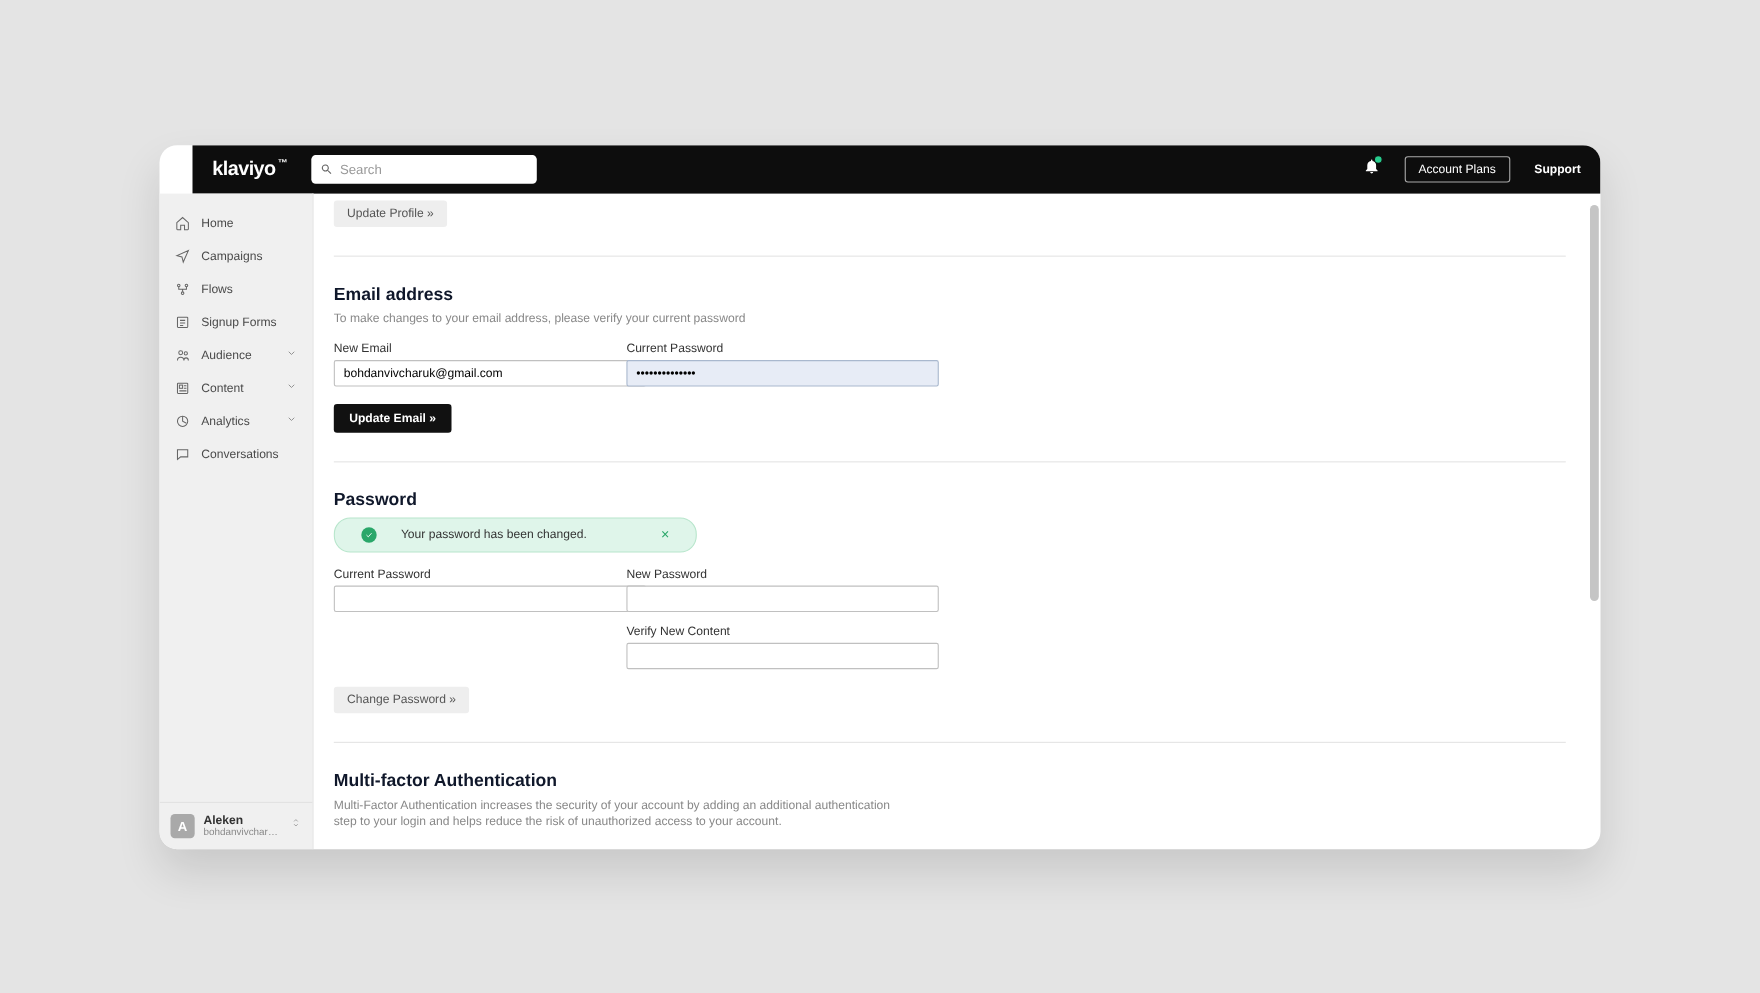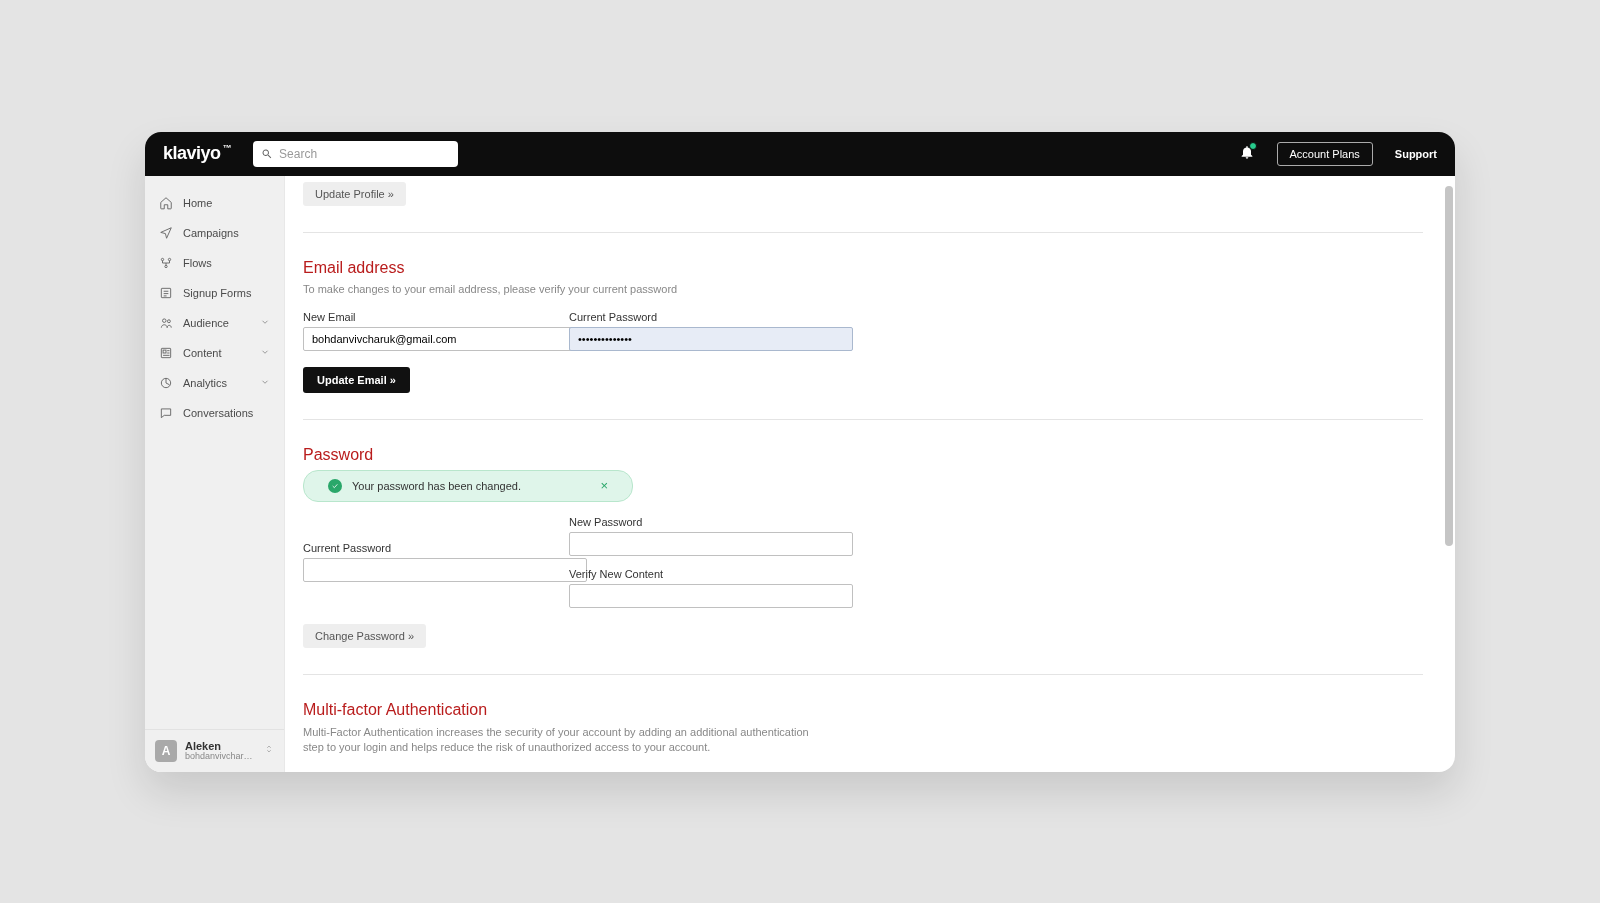--- a/index.html
+++ b/index.html
@@ -25,20 +25,21 @@
   flex-direction: column;
 }
 .topbar {
   background: #0d0d0d;
   color: #fff;
   height: 44px;
   display: flex;
   align-items: center;
   padding: 0 18px;
   gap: 22px;
+  margin-left: 30px;
 }
 .logo {
   font-weight: 700;
   font-size: 18px;
   letter-spacing: -0.5px;
   display: flex;
   align-items: center;
   gap: 2px;
 }
 .logo sup { font-size: 9px; position: relative; top: -6px; }
@@ -175,36 +176,36 @@
   border-radius: 3px;
   cursor: pointer;
 }
 .divider {
   border: 0;
   border-top: 1px solid #e4e4e4;
   margin: 26px 0;
 }
 .section-title {
   font-size: 16px;
-  font-weight: 400;
-  color: #b91c1c;
+  font-weight: 700;
+  color: #0f172a;
   margin-bottom: 6px;
 }
 .section-desc {
   font-size: 11px;
   color: #888;
   margin-bottom: 16px;
 }
 .field-row {
   display: flex;
   gap: 18px;
   margin-bottom: 16px;
 }
 .field-col { display: flex; flex-direction: column; }
-.field-col.fix { width: 248px; justify-content: center; }
+.field-col.fix { width: 248px; }
 .field-label {
   font-size: 11px;
   color: #333;
   margin-bottom: 4px;
 }
 .text-input, .pwd-input {
   width: 284px;
   height: 24px;
   border: 1px solid #c0c0c0;
   border-radius: 2px;
@@ -217,21 +218,21 @@
   border-color: #a9b8ce;
 }
 .alert-success {
   width: 330px;
   background: #dff5ea;
   border: 1px solid #b8e6cc;
   border-radius: 15px;
   padding: 8px 24px;
   display: flex;
   align-items: center;
-  gap: 10px;
+  gap: 22px;
   margin-bottom: 14px;
   font-size: 11px;
   color: #333;
 }
 .check-circle {
   width: 14px; height: 14px;
   background: #2aa76a;
   border-radius: 50%;
   display: flex;
   align-items: center;

